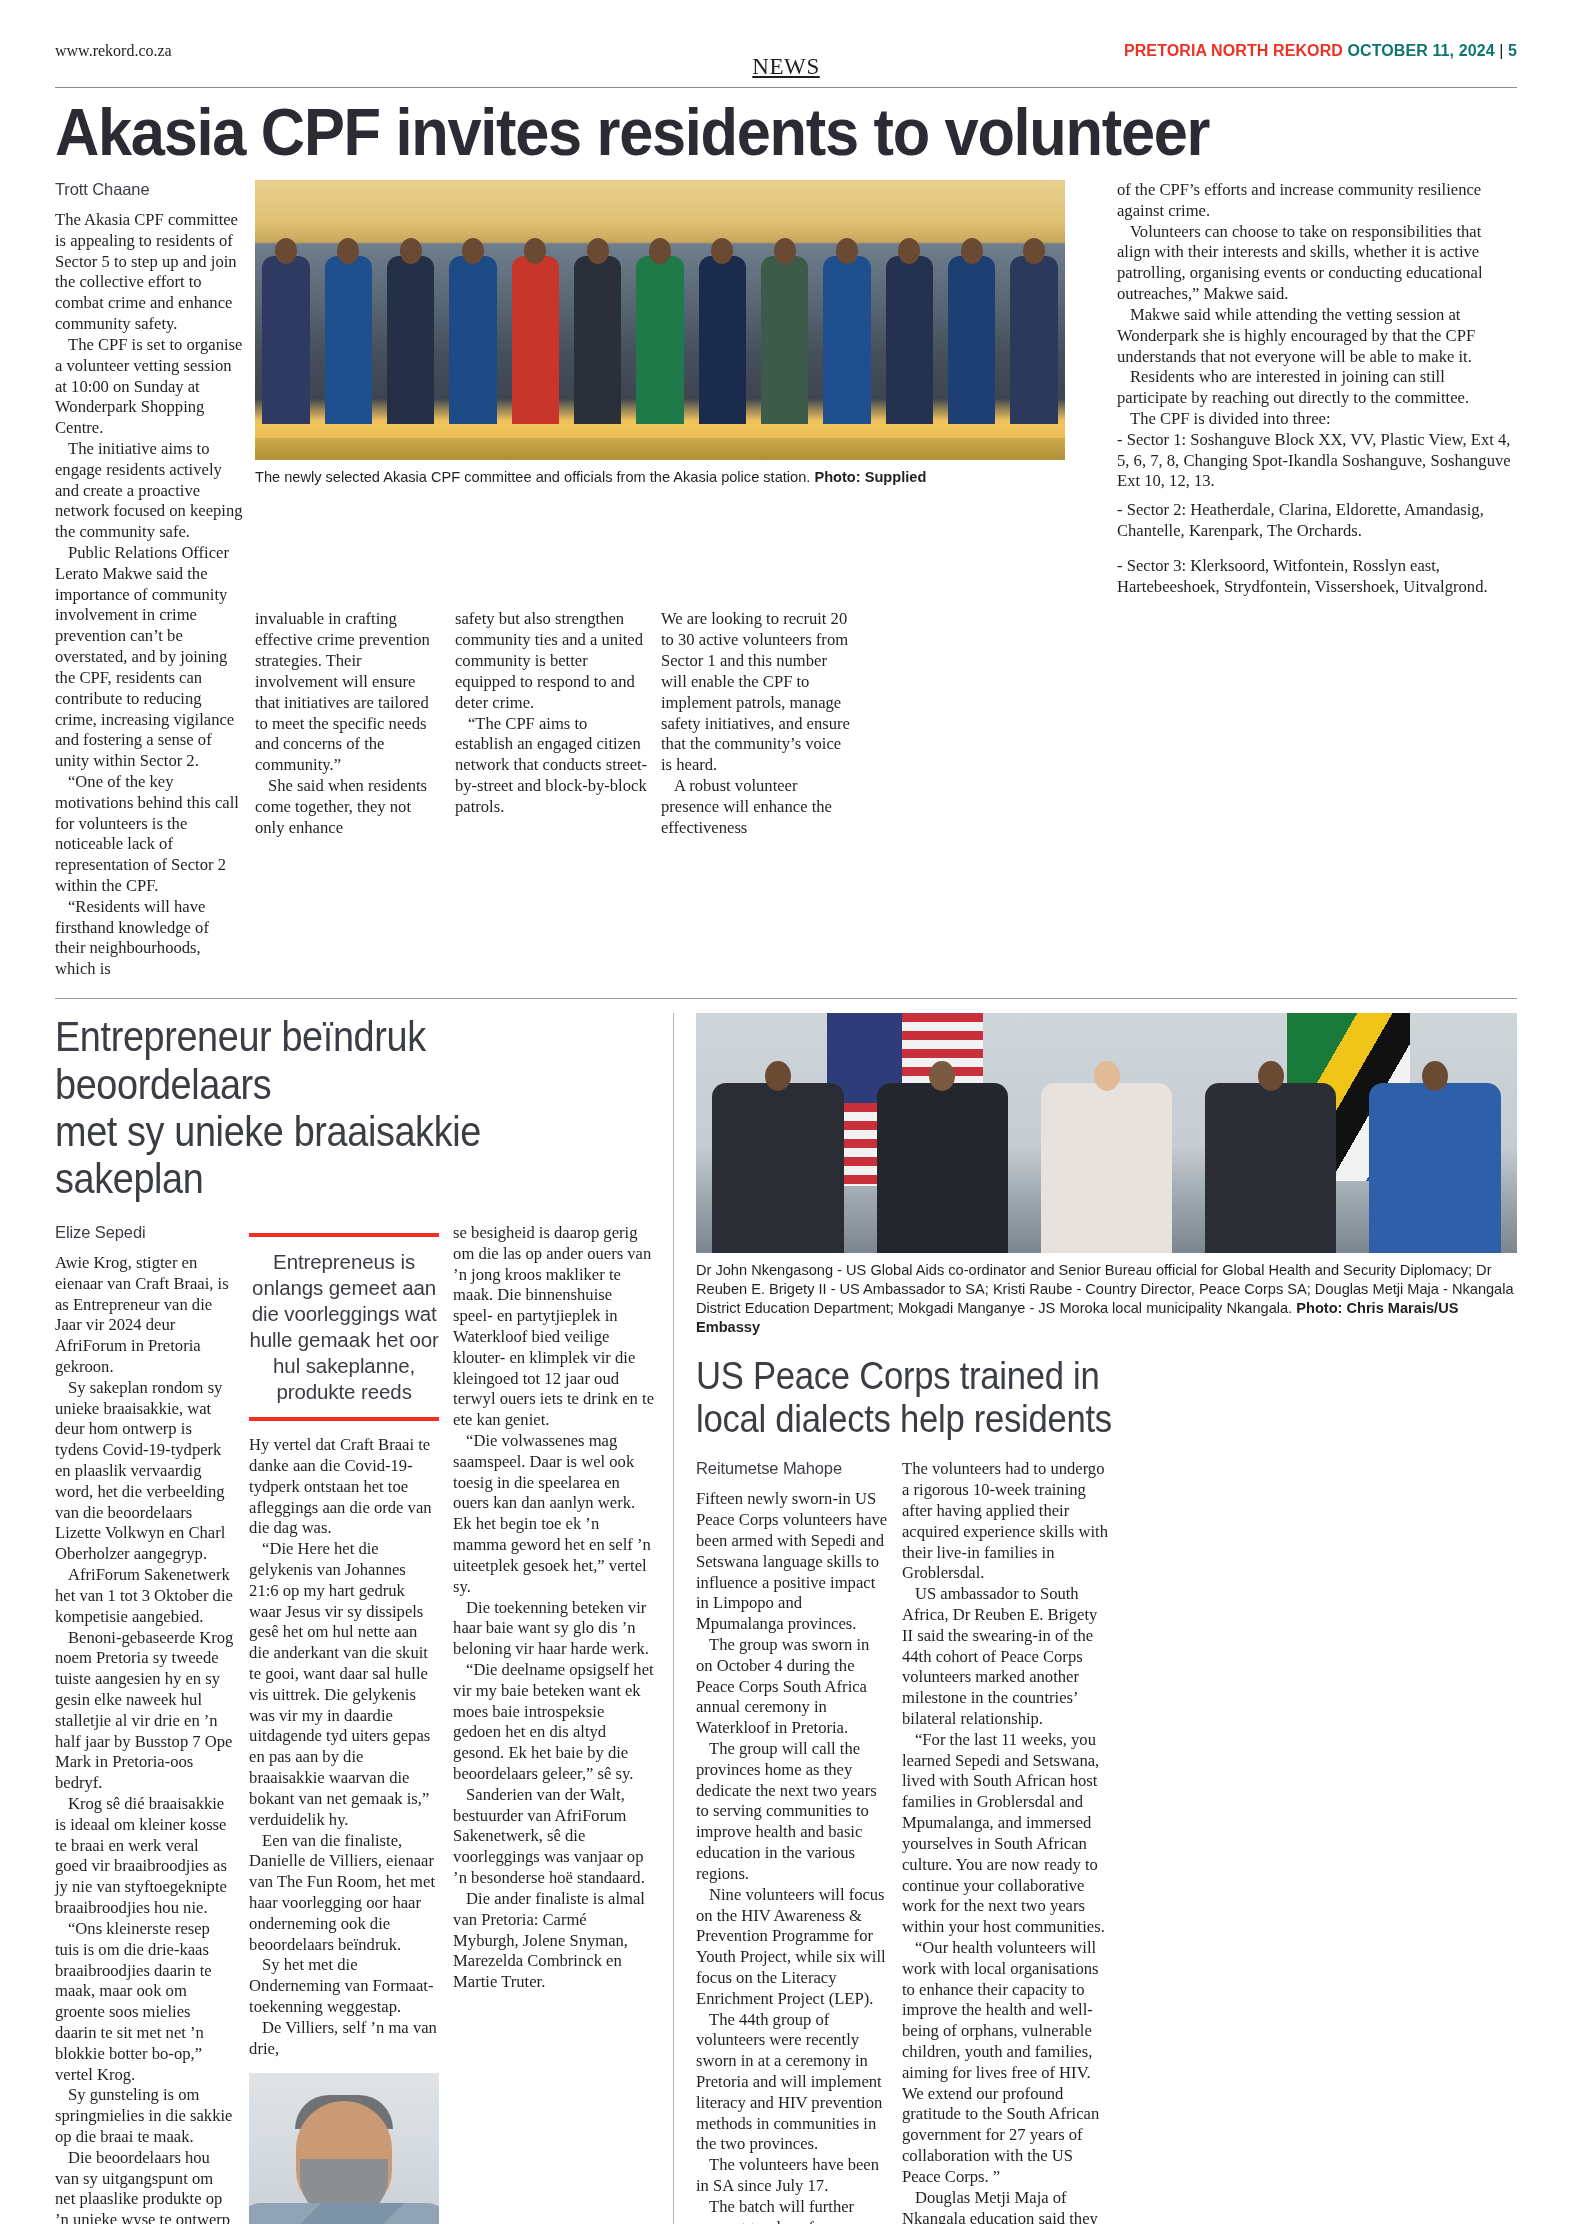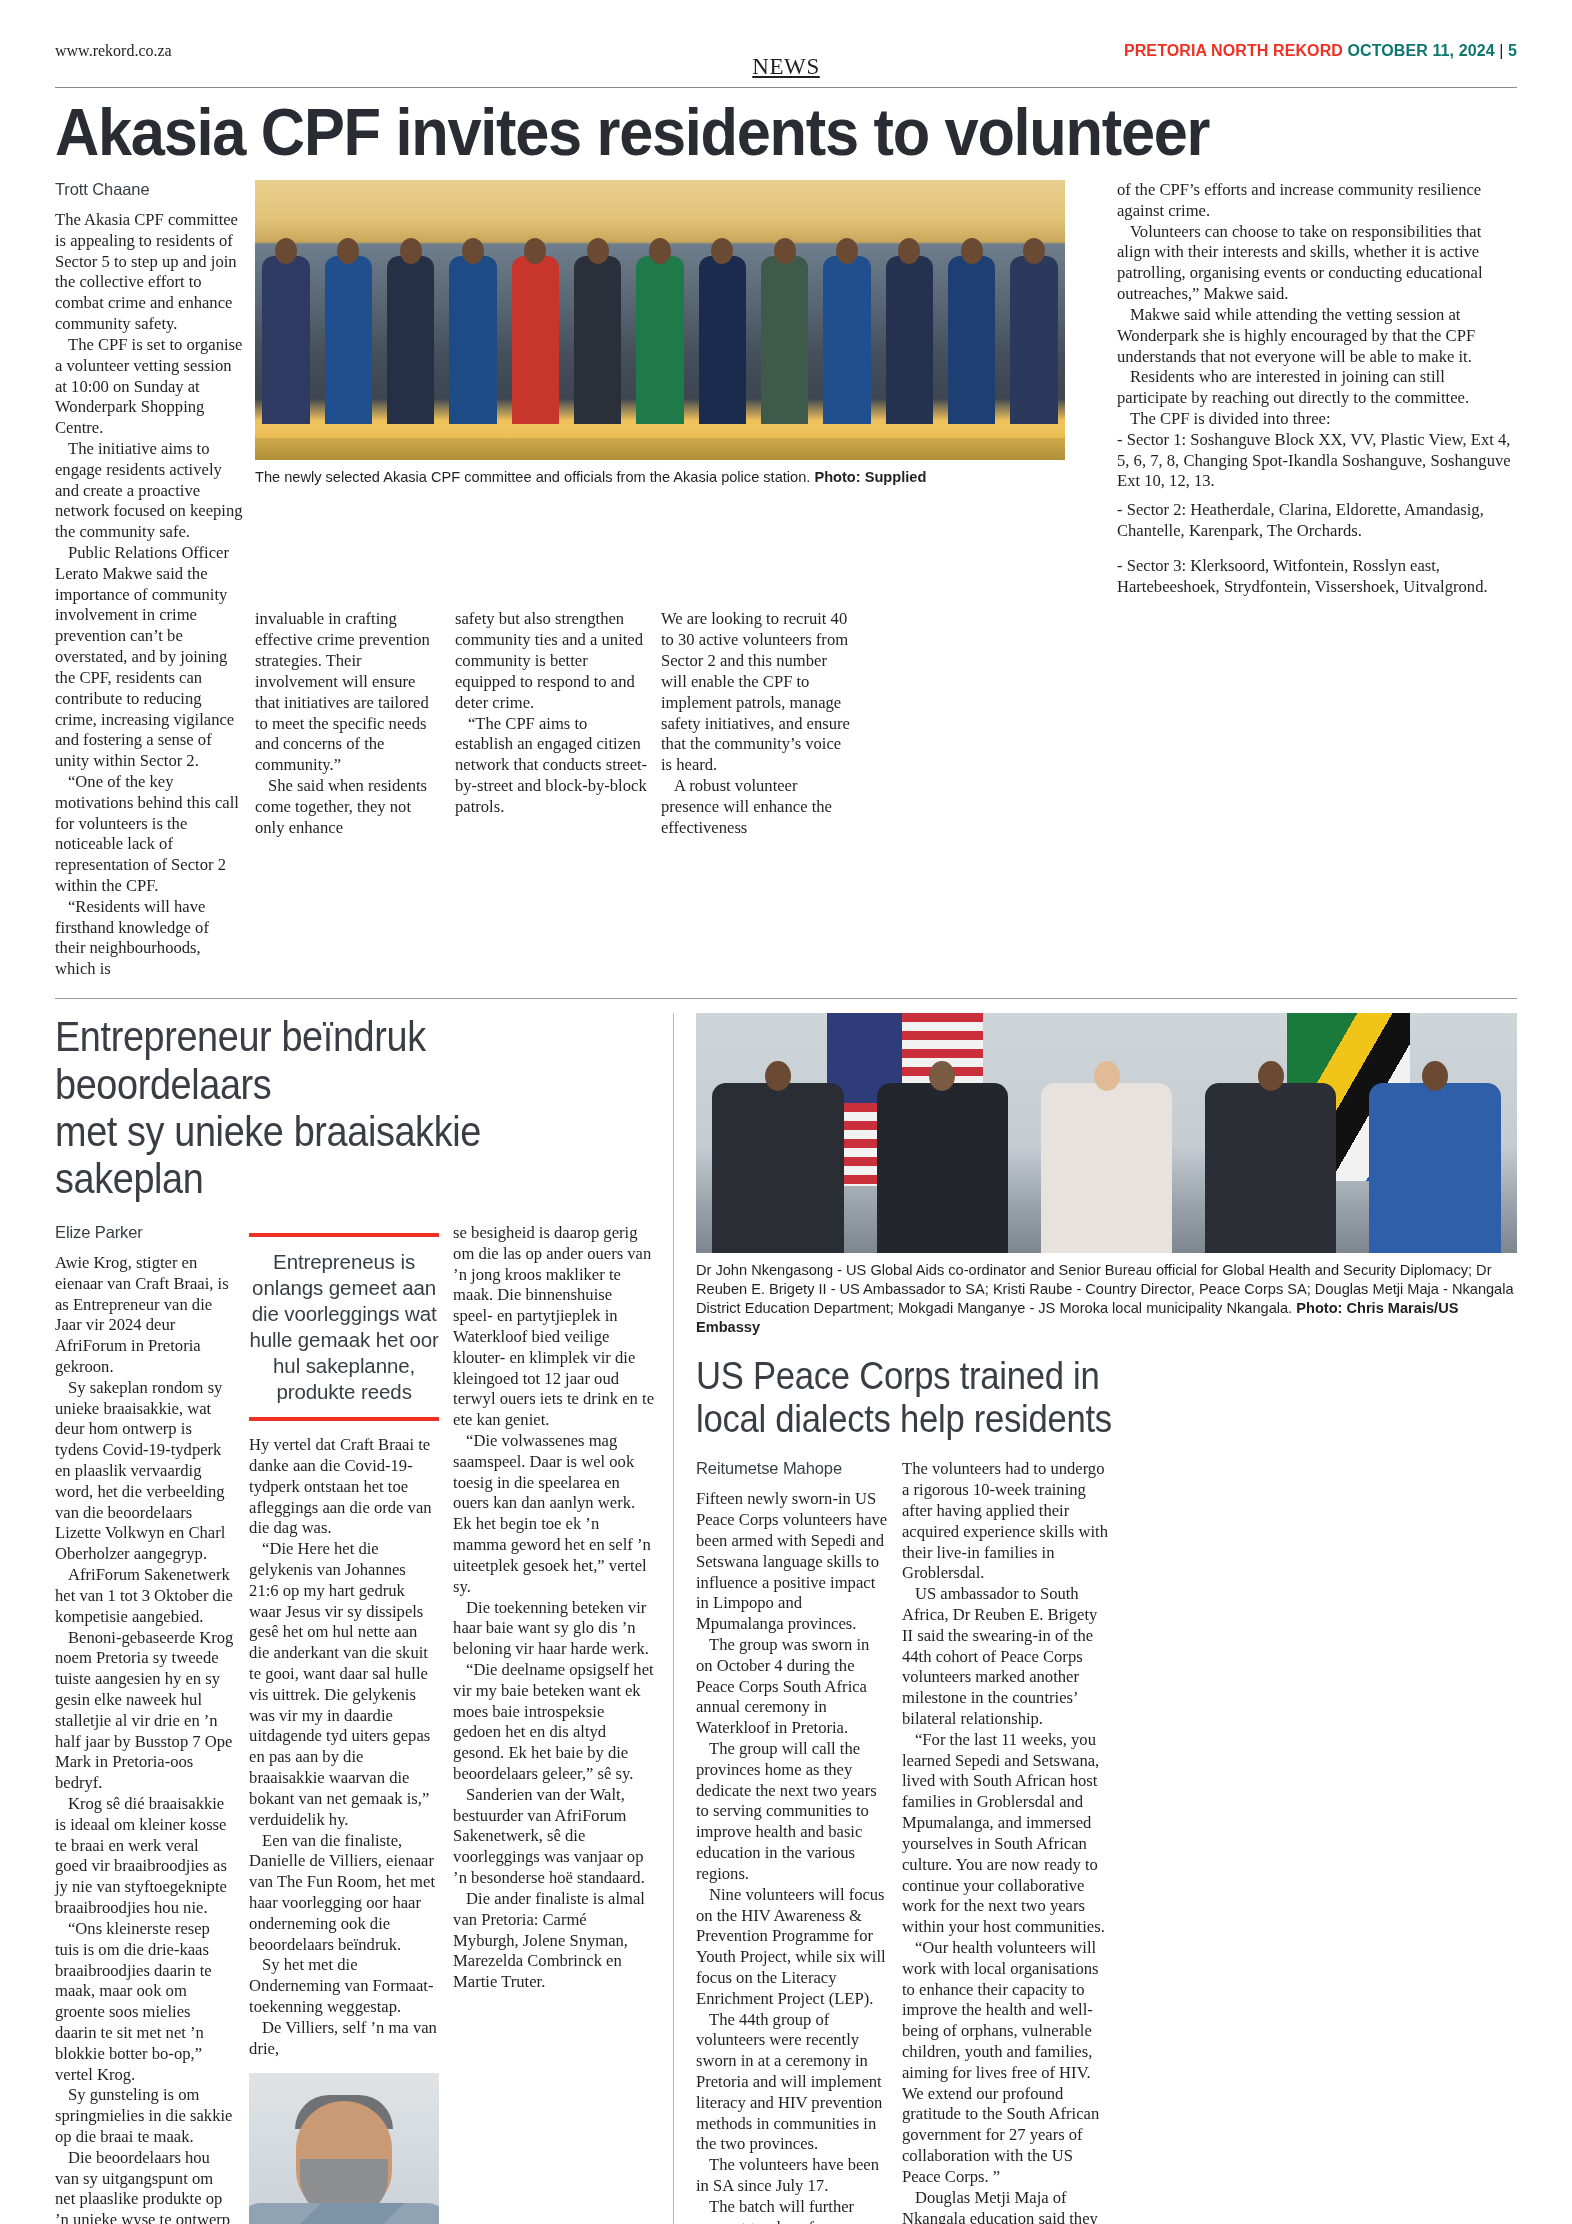--- a/index.html
+++ b/index.html
@@ -285,40 +285,40 @@
         <div class="grid" style="margin-top:12px;">
           <div class="body-col" style="width:200px;padding-right:12px;">
             <p class="noindent">invaluable in crafting effective crime prevention strategies. Their involvement will ensure that initiatives are tailored to meet the specific needs and concerns of the community.”</p>
             <p>She said when residents come together, they not only enhance</p>
           </div>
           <div class="body-col" style="width:206px;padding-right:12px;">
             <p class="noindent">safety but also strengthen community ties and a united community is better equipped to respond to and deter crime.</p>
             <p>“The CPF aims to establish an engaged citizen network that conducts street-by-street and block-by-block patrols.</p>
           </div>
           <div class="body-col" style="width:206px;padding-right:12px;">
-            <p class="noindent">We are looking to recruit 40 to 30 active volunteers from Sector 2 and this number will enable the CPF to implement patrols, manage safety initiatives, and ensure that the community’s voice is heard.</p>
+            <p class="noindent">We are looking to recruit 20 to 30 active volunteers from Sector 1 and this number will enable the CPF to implement patrols, manage safety initiatives, and ensure that the community’s voice is heard.</p>
             <p>A robust volunteer presence will enhance the effectiveness</p>
           </div>
         </div>
       </div>
     </div>
   </div>
 
   <div class="rule-thin" style="margin-top:18px;"></div>
 
   <div class="grid" style="margin-top:14px;">
 
     <div style="width:618px;padding-right:18px;">
       <div class="headline-light">Entrepreneur beïndruk beoordelaars</div>
       <div class="headline-light" style="margin-bottom:20px;">met sy unieke braaisakkie sakeplan</div>
 
       <div class="grid">
 
         <div class="body-col" style="width:196px;padding-right:14px;">
-          <div class="byline" style="margin-bottom:11px;">Elize Parker</div>
+          <div class="byline" style="margin-bottom:11px;">Elize Sepedi</div>
           <p class="noindent">Awie Krog, stigter en eienaar van Craft Braai, is as Entrepreneur van die Jaar vir 2024 deur AfriForum in Pretoria gekroon.</p>
           <p>Sy sakeplan rondom sy unieke braaisakkie, wat deur hom ontwerp is tydens Covid-19-tydperk en plaaslik vervaardig word, het die verbeelding van die beoordelaars Lizette Volkwyn en Charl Oberholzer aangegryp.</p>
           <p>AfriForum Sakenetwerk het van 1 tot 3 Oktober die kompetisie aangebied.</p>
           <p>Benoni-gebaseerde Krog noem Pretoria sy tweede tuiste aangesien hy en sy gesin elke naweek hul stalletjie al vir drie en ’n half jaar by Busstop 7 Ope Mark in Pretoria-oos bedryf.</p>
           <p>Krog sê dié braaisakkie is ideaal om kleiner kosse te braai en werk veral goed vir braaibroodjies as jy nie van styftoegeknipte braaibroodjies hou nie.</p>
           <p>“Ons kleinerste resep tuis is om die drie-kaas braaibroodjies daarin te maak, maar ook om groente soos mielies daarin te sit met net ’n blokkie botter bo-op,” vertel Krog.</p>
           <p>Sy gunsteling is om springmielies in die sakkie op die braai te maak.</p>
           <p>Die beoordelaars hou van sy uitgangspunt om net plaaslike produkte op ’n unieke wyse te ontwerp en om veral op te let na veiligheid rondom oopvuurkosmaak.</p>
 
         </div>

